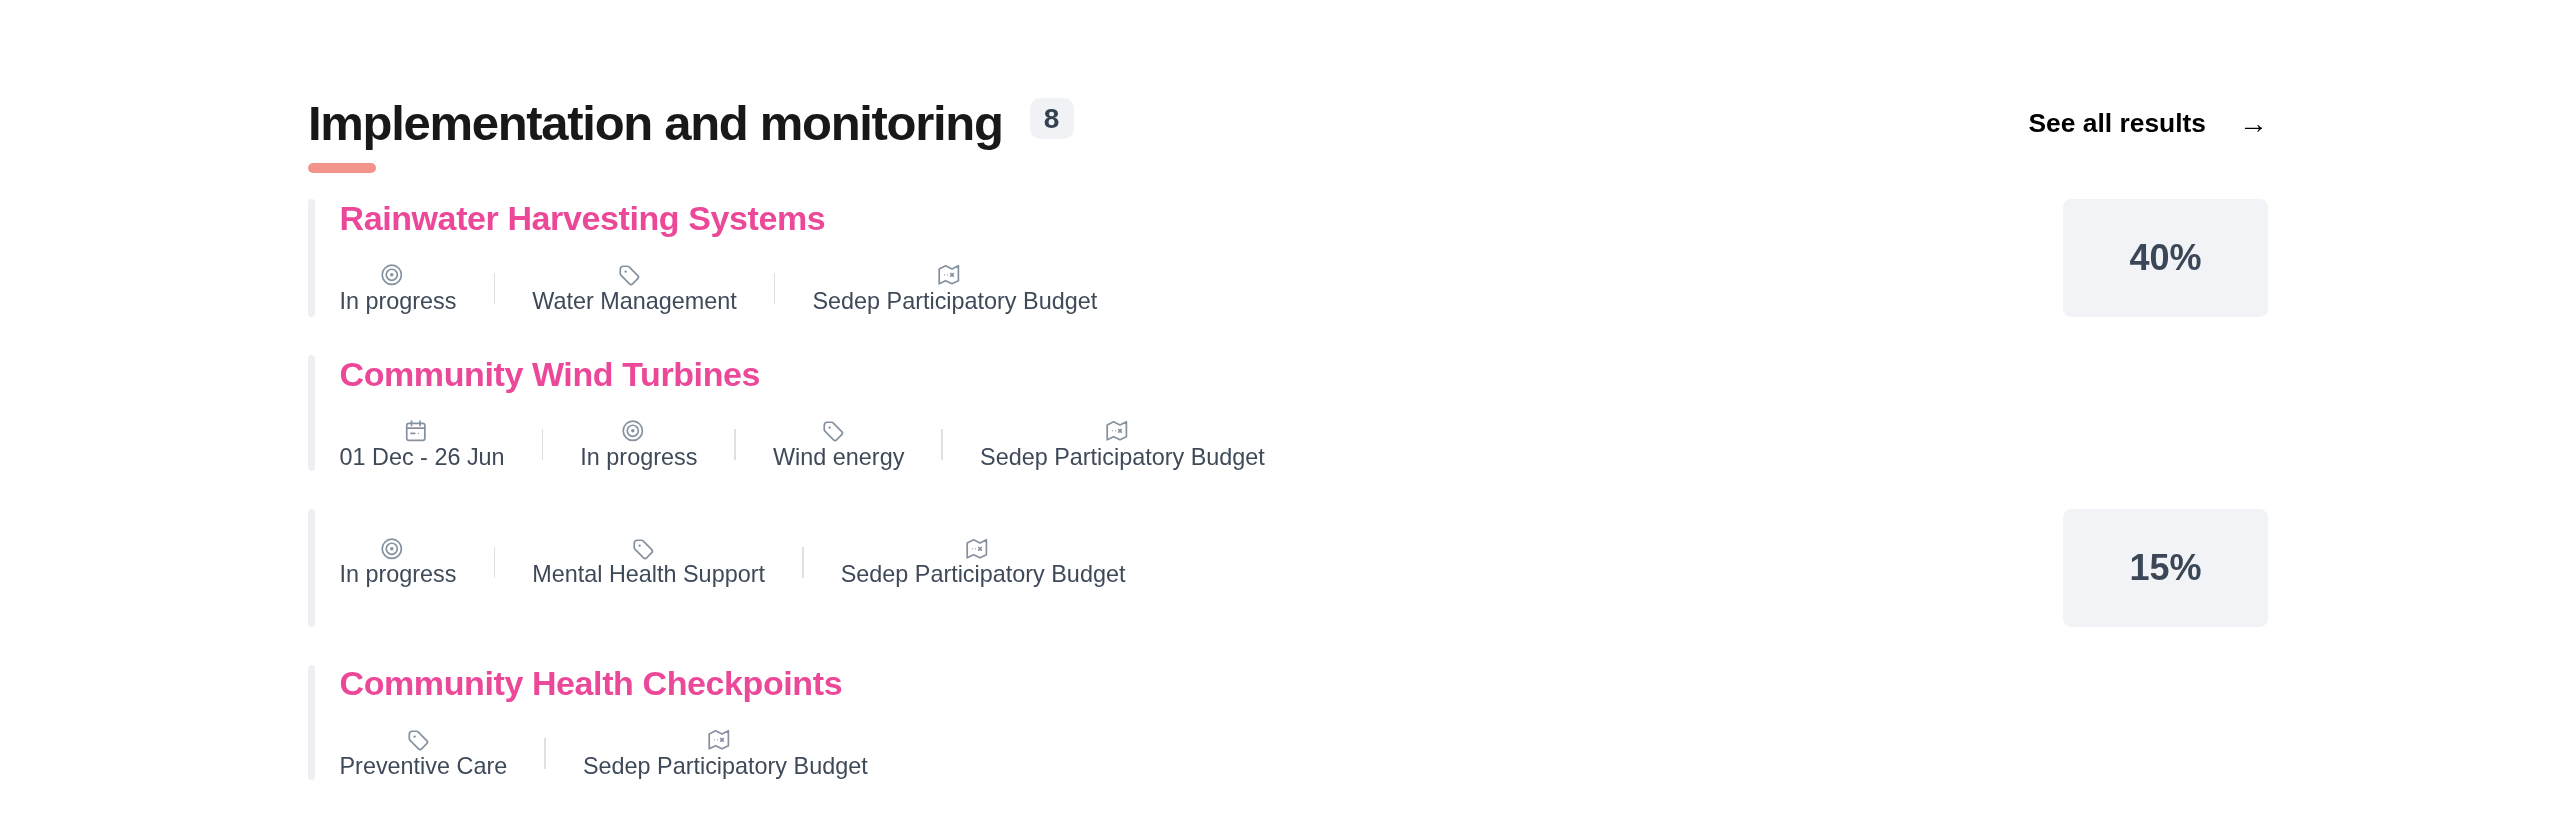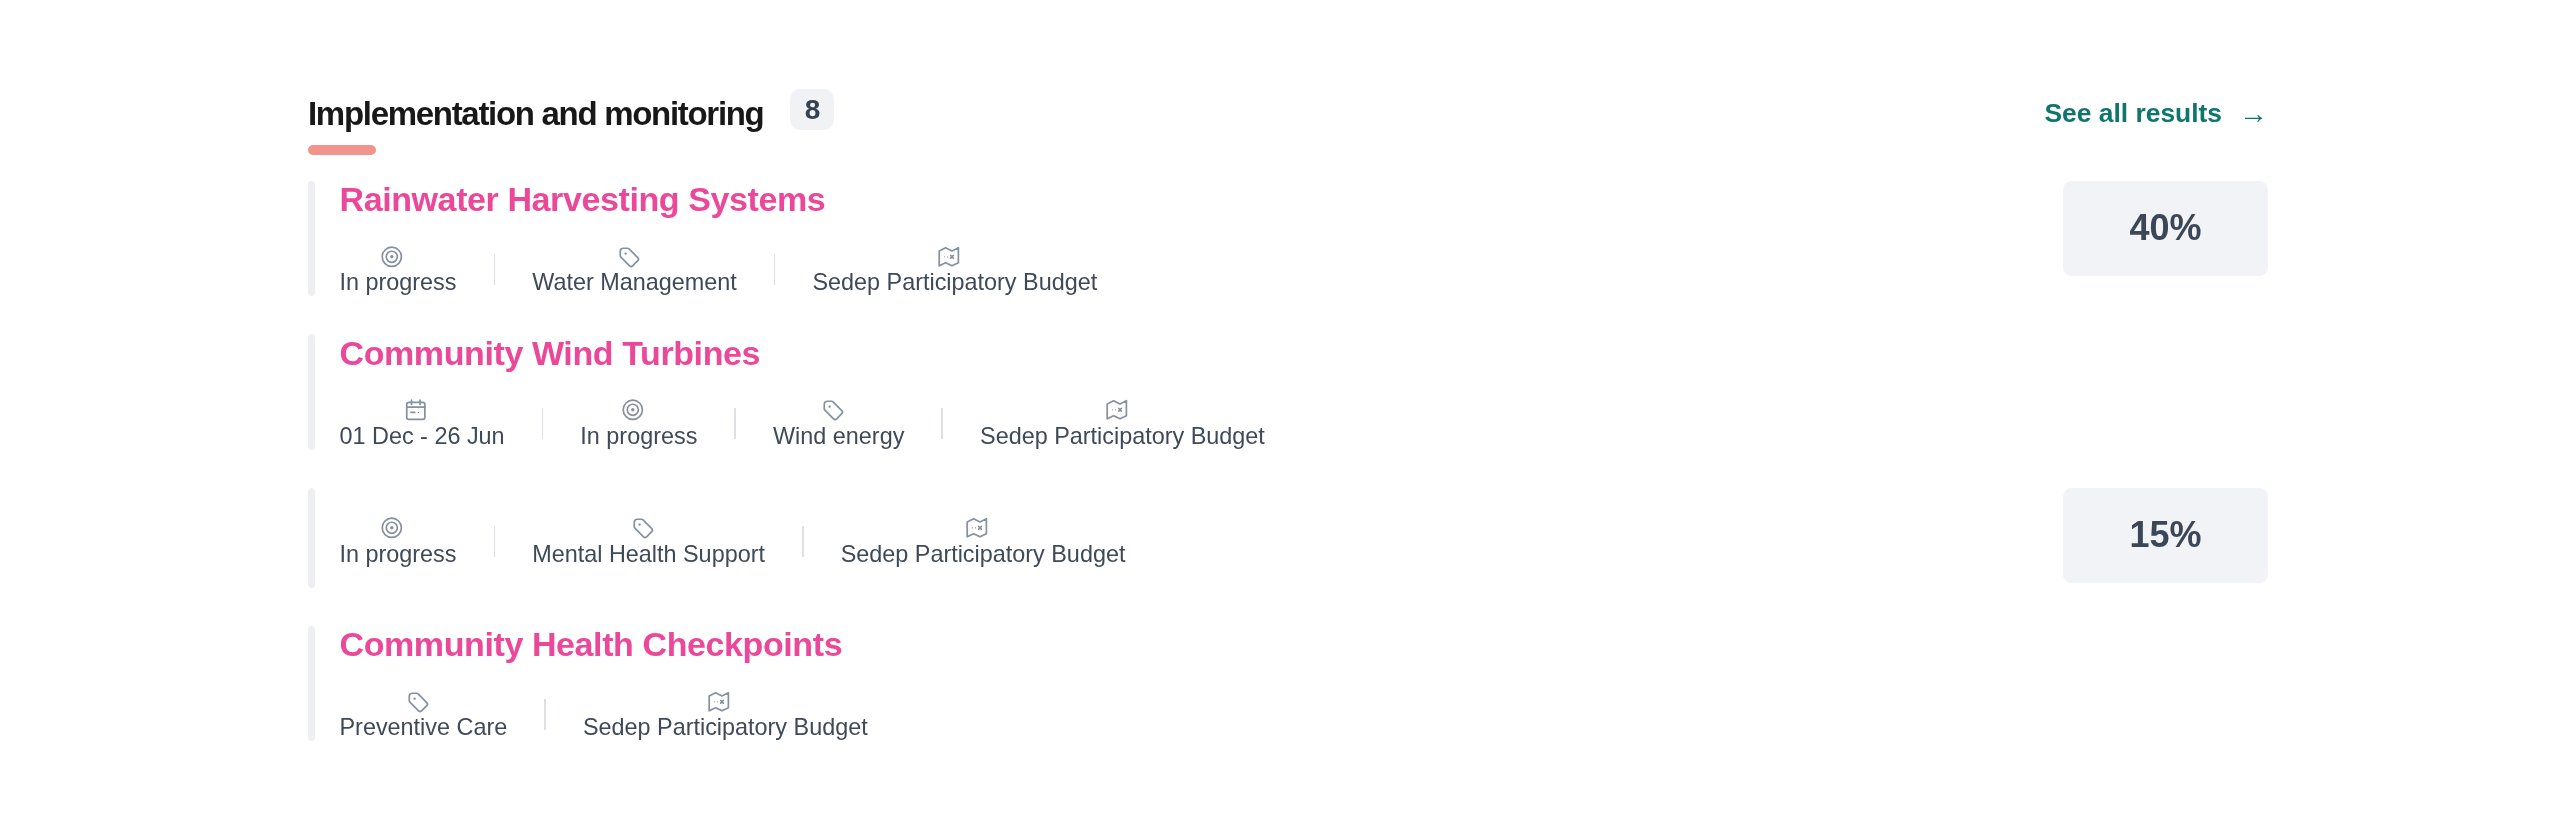--- a/index.html
+++ b/index.html
@@ -22,21 +22,21 @@
     align-items: center;
   }
   .title-wrap {
     display: inline-flex;
     align-items: center;
     gap: 27px;
     position: relative;
     padding-bottom: 22px;
   }
   .section-title {
-    font-size: 33px;
+    font-size: 49px;
     font-weight: 700;
     letter-spacing: -1.3px;
     color: #181818;
     line-height: 1.15;
   }
   .title-accent {
     position: absolute;
     left: 0; bottom: 0;
     width: 68px; height: 10.2px;
     border-radius: 6px;
@@ -51,22 +51,22 @@
     min-width: 44px; height: 41px;
     display: inline-flex;
     align-items: center;
     justify-content: center;
     padding: 0 10.2px;
     margin-top: -8.5px;
   }
   .see-all {
     display: inline-flex;
     align-items: center;
-    gap: 17px;
-    color: #0f766e;
+    gap: 33px;
+    color: #000000;
     font-size: 26.4px;
     font-weight: 700;
     text-decoration: none;
     cursor: pointer;
     margin-top: -22px;
   }
   .see-all .arrow { font-size: 29px; font-weight: 400; }
 
   
   .result-list { margin-top: 25.6px; }
@@ -120,21 +120,21 @@
   }
   .meta-icon svg { width: 100%; height: 100%; }
   .meta-sep {
     width: 1.7px; height: 31px;
     background: #dde0e5;
     margin: 0 37px;
     flex: none;
   }
   .progress-badge {
     flex: none;
-    width: 205px; height: 95px;
+    width: 205px; height: 118px;
     background: #f1f3f6;
     border-radius: 8.5px;
     display: flex;
     align-items: center;
     justify-content: center;
     font-size: 36px;
     font-weight: 700;
     color: #3b4757;
   }
 </style>

